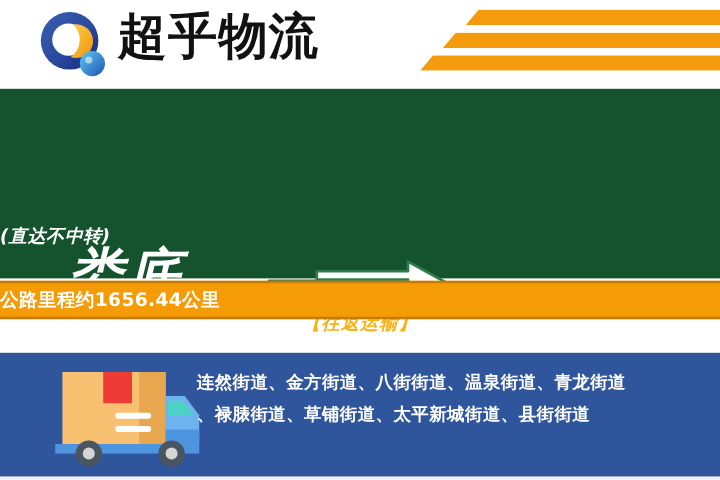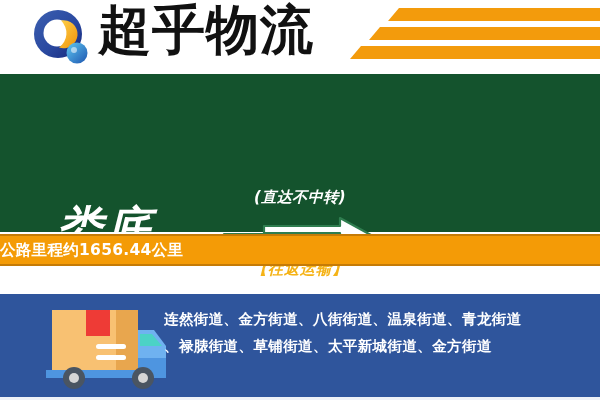--- a/index.html
+++ b/index.html
@@ -27,21 +27,21 @@
     overflow: hidden;
   }
   .logo-mark {
     position: absolute;
     left: 33px; top: 9px;
     width: 58px; height: 58px;
   }
   .brand-cn {
     position: absolute;
     left: 98px; top: 8px;
-    font-size: 53px;
+    font-size: 41px;
     font-weight: bold;
     letter-spacing: 1px;
     color: #111111;
     line-height: 44px;
     white-space: nowrap;
     font-family: "DejaVu Sans", "Liberation Sans", sans-serif;
   }
   .brand-en {
     position: absolute;
     left: 100px; top: 52px;
@@ -85,21 +85,21 @@
     line-height: 52px;
     font-family: "DejaVu Sans", "Liberation Sans", sans-serif;
   }
   .city.origin { left: 56px; }
   .city.dest   { left: 382px; }
 
   .direct-note {
     position: absolute;
     left: 0; right: 0;
     top: 114px;
-    text-align: center;
+    text-align: left;
     font-size: 15px;
     font-weight: bold;
     color: #ffffff;
     letter-spacing: 0.5px;
     font-family: "DejaVu Sans", "Liberation Sans", sans-serif;
   }
   .arrow-wrap {
     position: absolute;
     left: 222px; top: 142px;
     width: 160px; height: 42px;
@@ -255,19 +255,19 @@
 
         <circle cx="44" cy="78" r="11" fill="#4A5562"></circle>
         <circle cx="44" cy="78" r="5" fill="#D6D6D6"></circle>
         <circle cx="113" cy="78" r="11" fill="#4A5562"></circle>
         <circle cx="113" cy="78" r="5" fill="#D6D6D6"></circle>
       </svg>
     </div>
 
     <div class="streets">
       <div>连然街道、金方街道、八街街道、温泉街道、青龙街道</div>
-      <div>、禄脿街道、草铺街道、太平新城街道、金方街道</div>
+      <div>、禄脿街道、草铺街道、太平新城街道、县街街道</div>
     </div>
 
     <div class="road-line"></div>
   </div>
 
 </div>
 
 </body></html>

